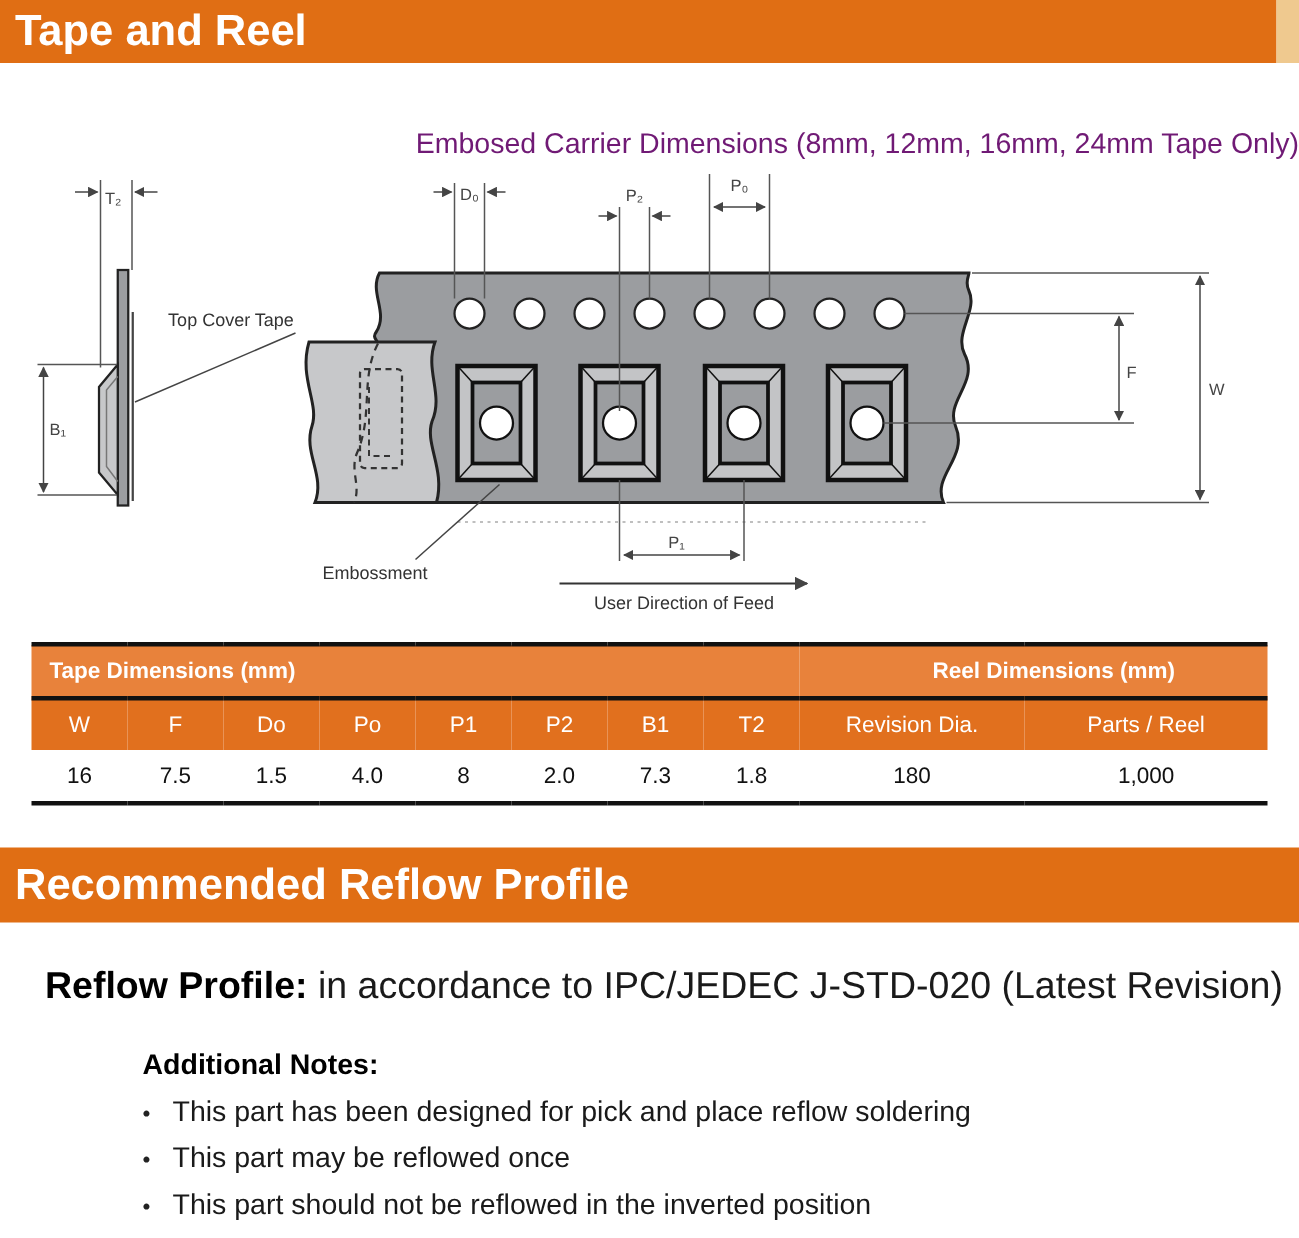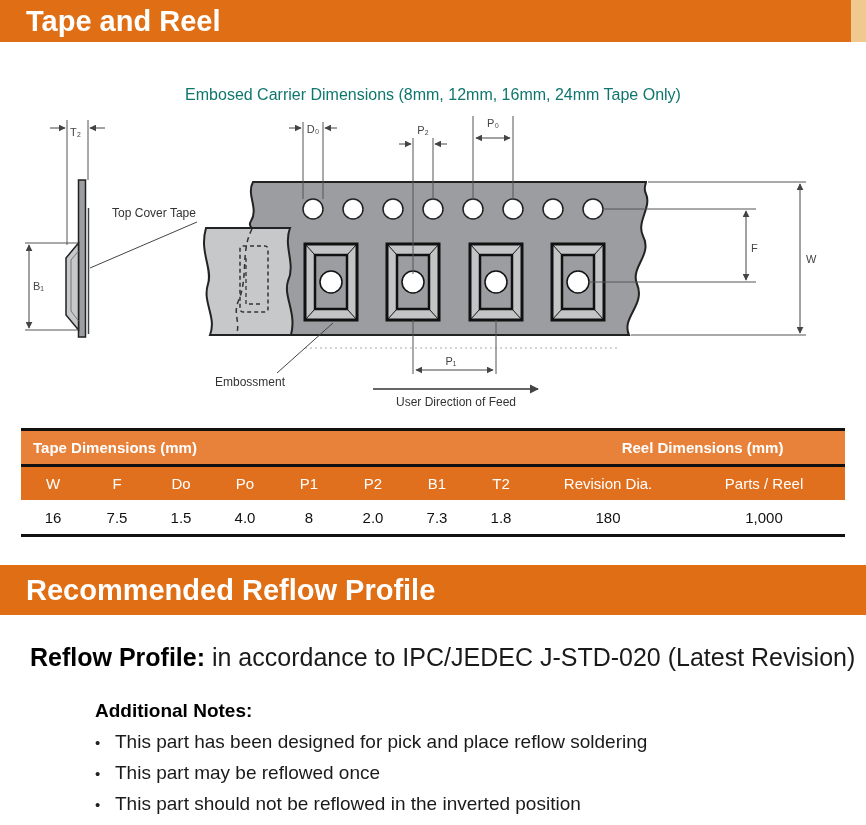--- a/index.html
+++ b/index.html
@@ -2,27 +2,27 @@
 <html><head>
 <meta charset="utf-8">
 <style>
   html,body{margin:0;padding:0;}
   body{
     width:866px;height:825px;position:relative;background:#ffffff;
     font-family:"Liberation Sans", sans-serif;overflow:hidden;color:#1a1a1a;
   }
   
   .band{position:absolute;left:0;background:#E06E14;color:#ffffff;
-    font-weight:bold;display:flex;align-items:center;padding-left:26px;box-sizing:border-box;}
+    font-weight:bold;display:flex;align-items:center;padding-left:10px;box-sizing:border-box;}
   .band1{top:0;width:851px;height:42px;font-size:29px;}
   .band1-edge{position:absolute;top:0;left:851px;width:15px;height:42px;background:#EFC98F;}
   .band2{top:565px;width:866px;height:50px;font-size:29px;}
   
-  .diagram-title{position:absolute;top:86px;left:0;width:866px;text-align:center;
-    font-size:16px;color:#0f766e;}
+  .diagram-title{position:absolute;top:86px;left:0;width:866px;text-align:right;
+    font-size:19px;color:#701a75;}
   .diagram-svg{position:absolute;top:112px;left:0;}
   .dim-label{font-size:11px;fill:#444;}
   .note-label{font-size:12px;fill:#333;}
   
   .dim-table{position:absolute;top:428px;left:21px;width:824px;border-collapse:collapse;
     border-top:3px solid #111;border-bottom:3px solid #111;table-layout:fixed;border-radius:26px;}
   .dim-table td{font-size:15px;text-align:center;vertical-align:middle;}
   .grp-row td{background:#E8823B;color:#fff;font-weight:bold;height:31px;
     border-bottom:3px solid #111;}
   .grp-tape{text-align:left !important;padding-left:12px;}

